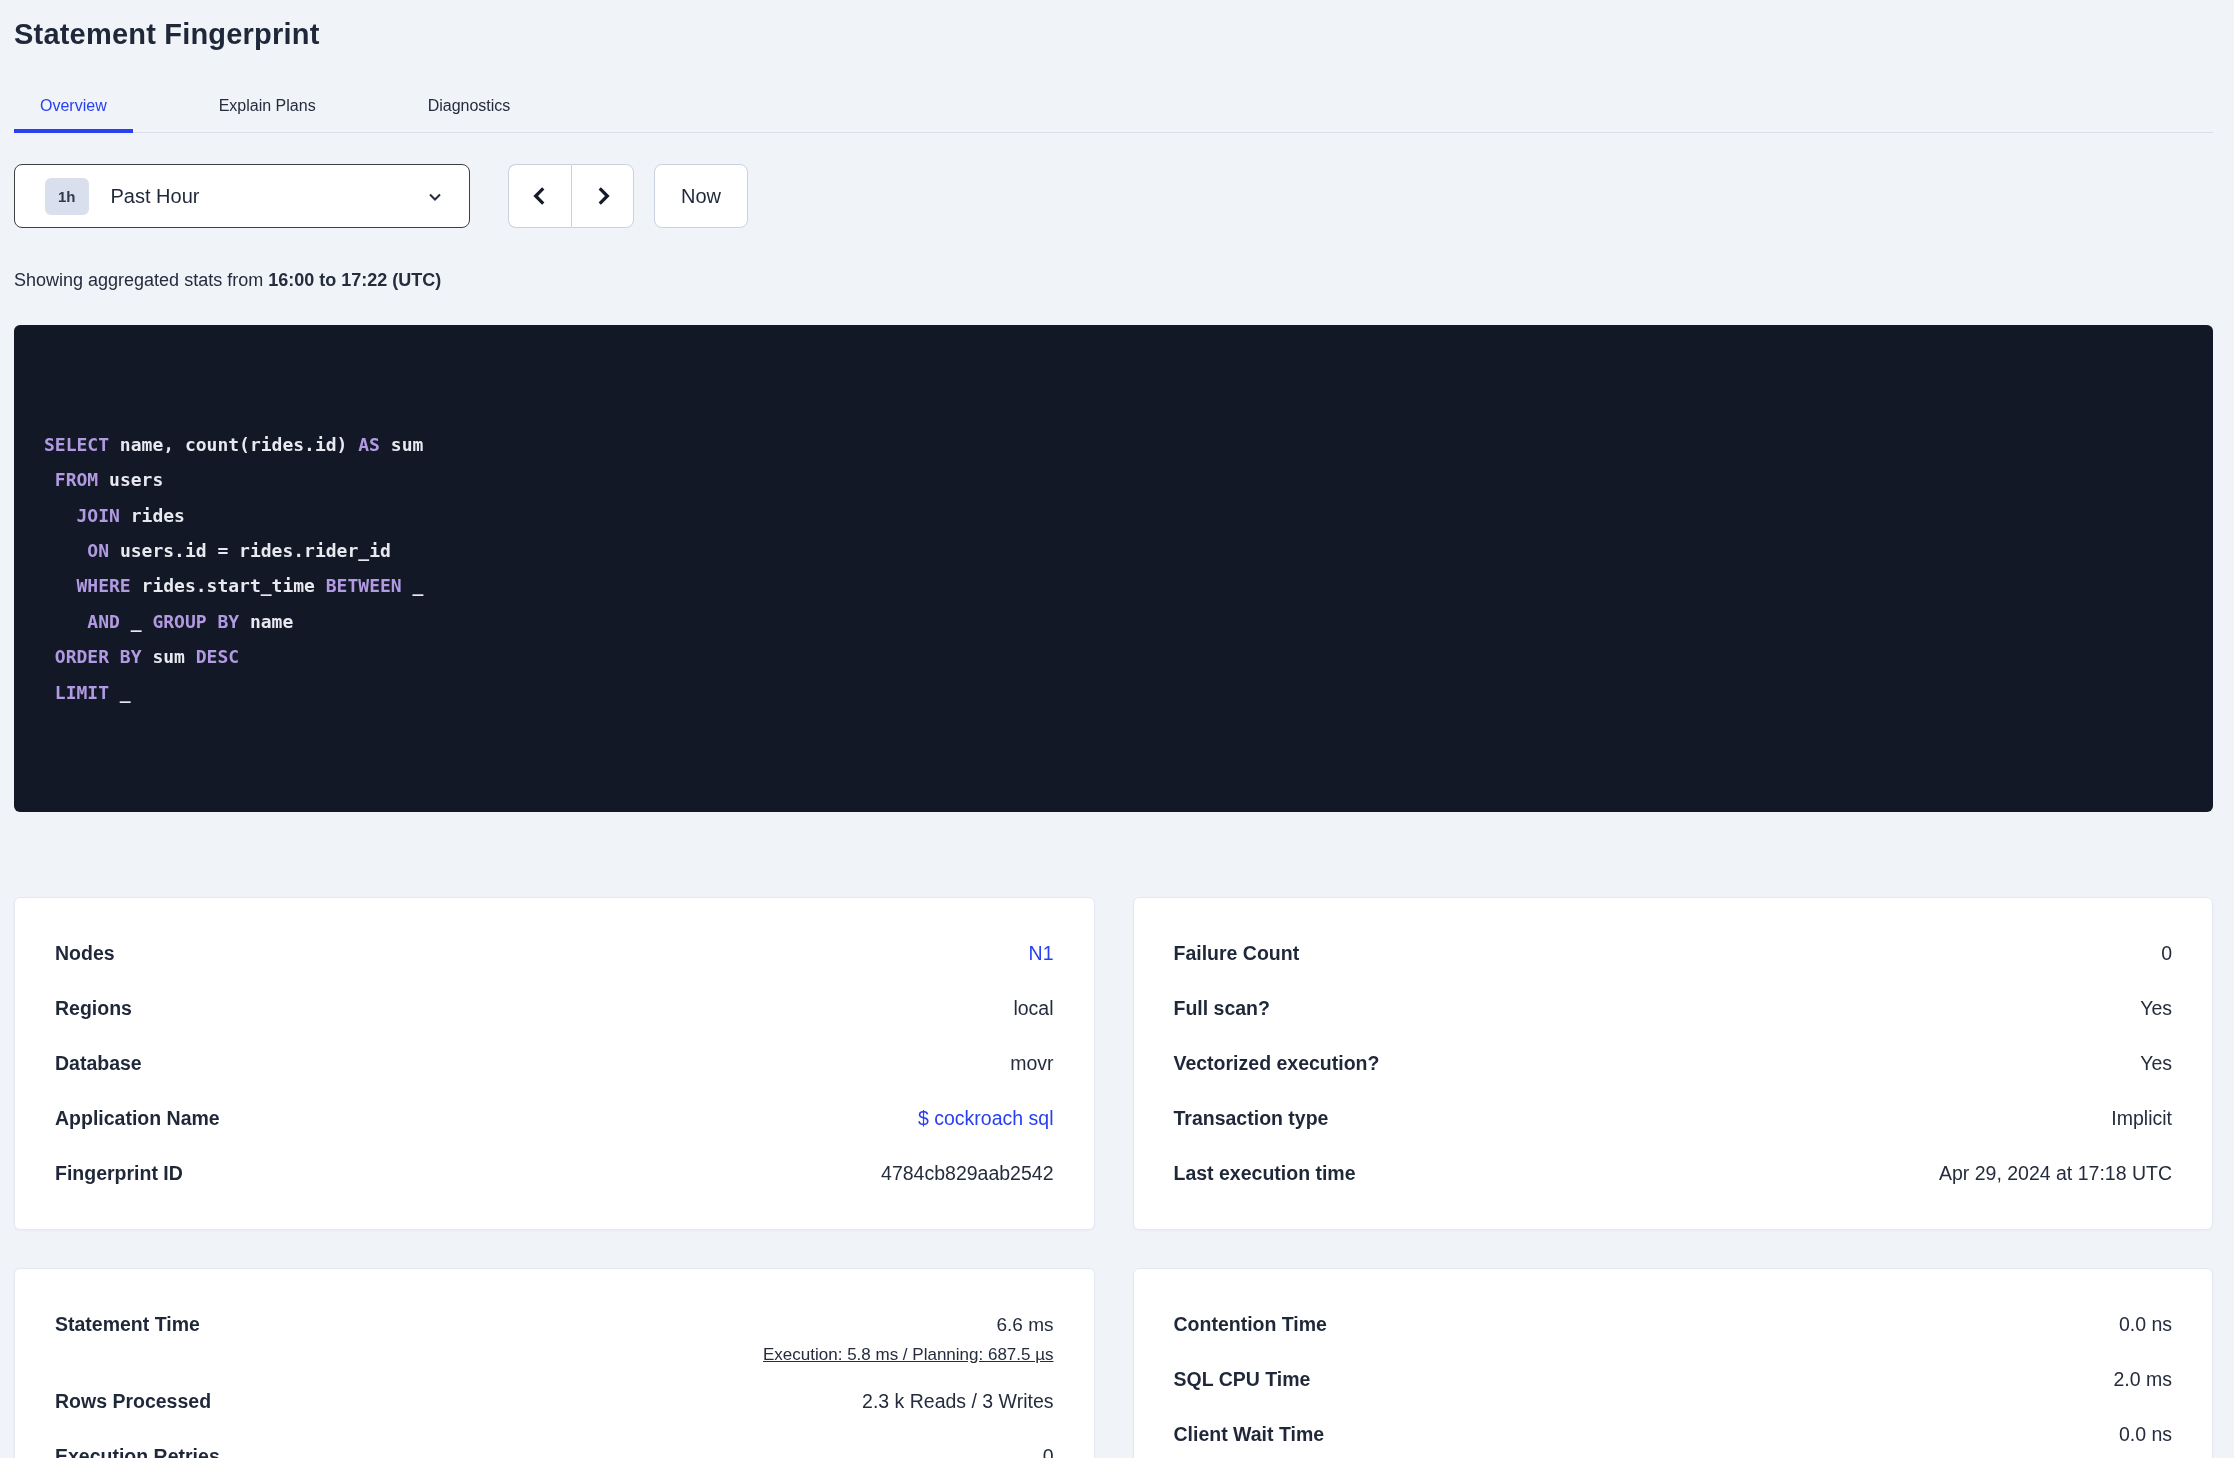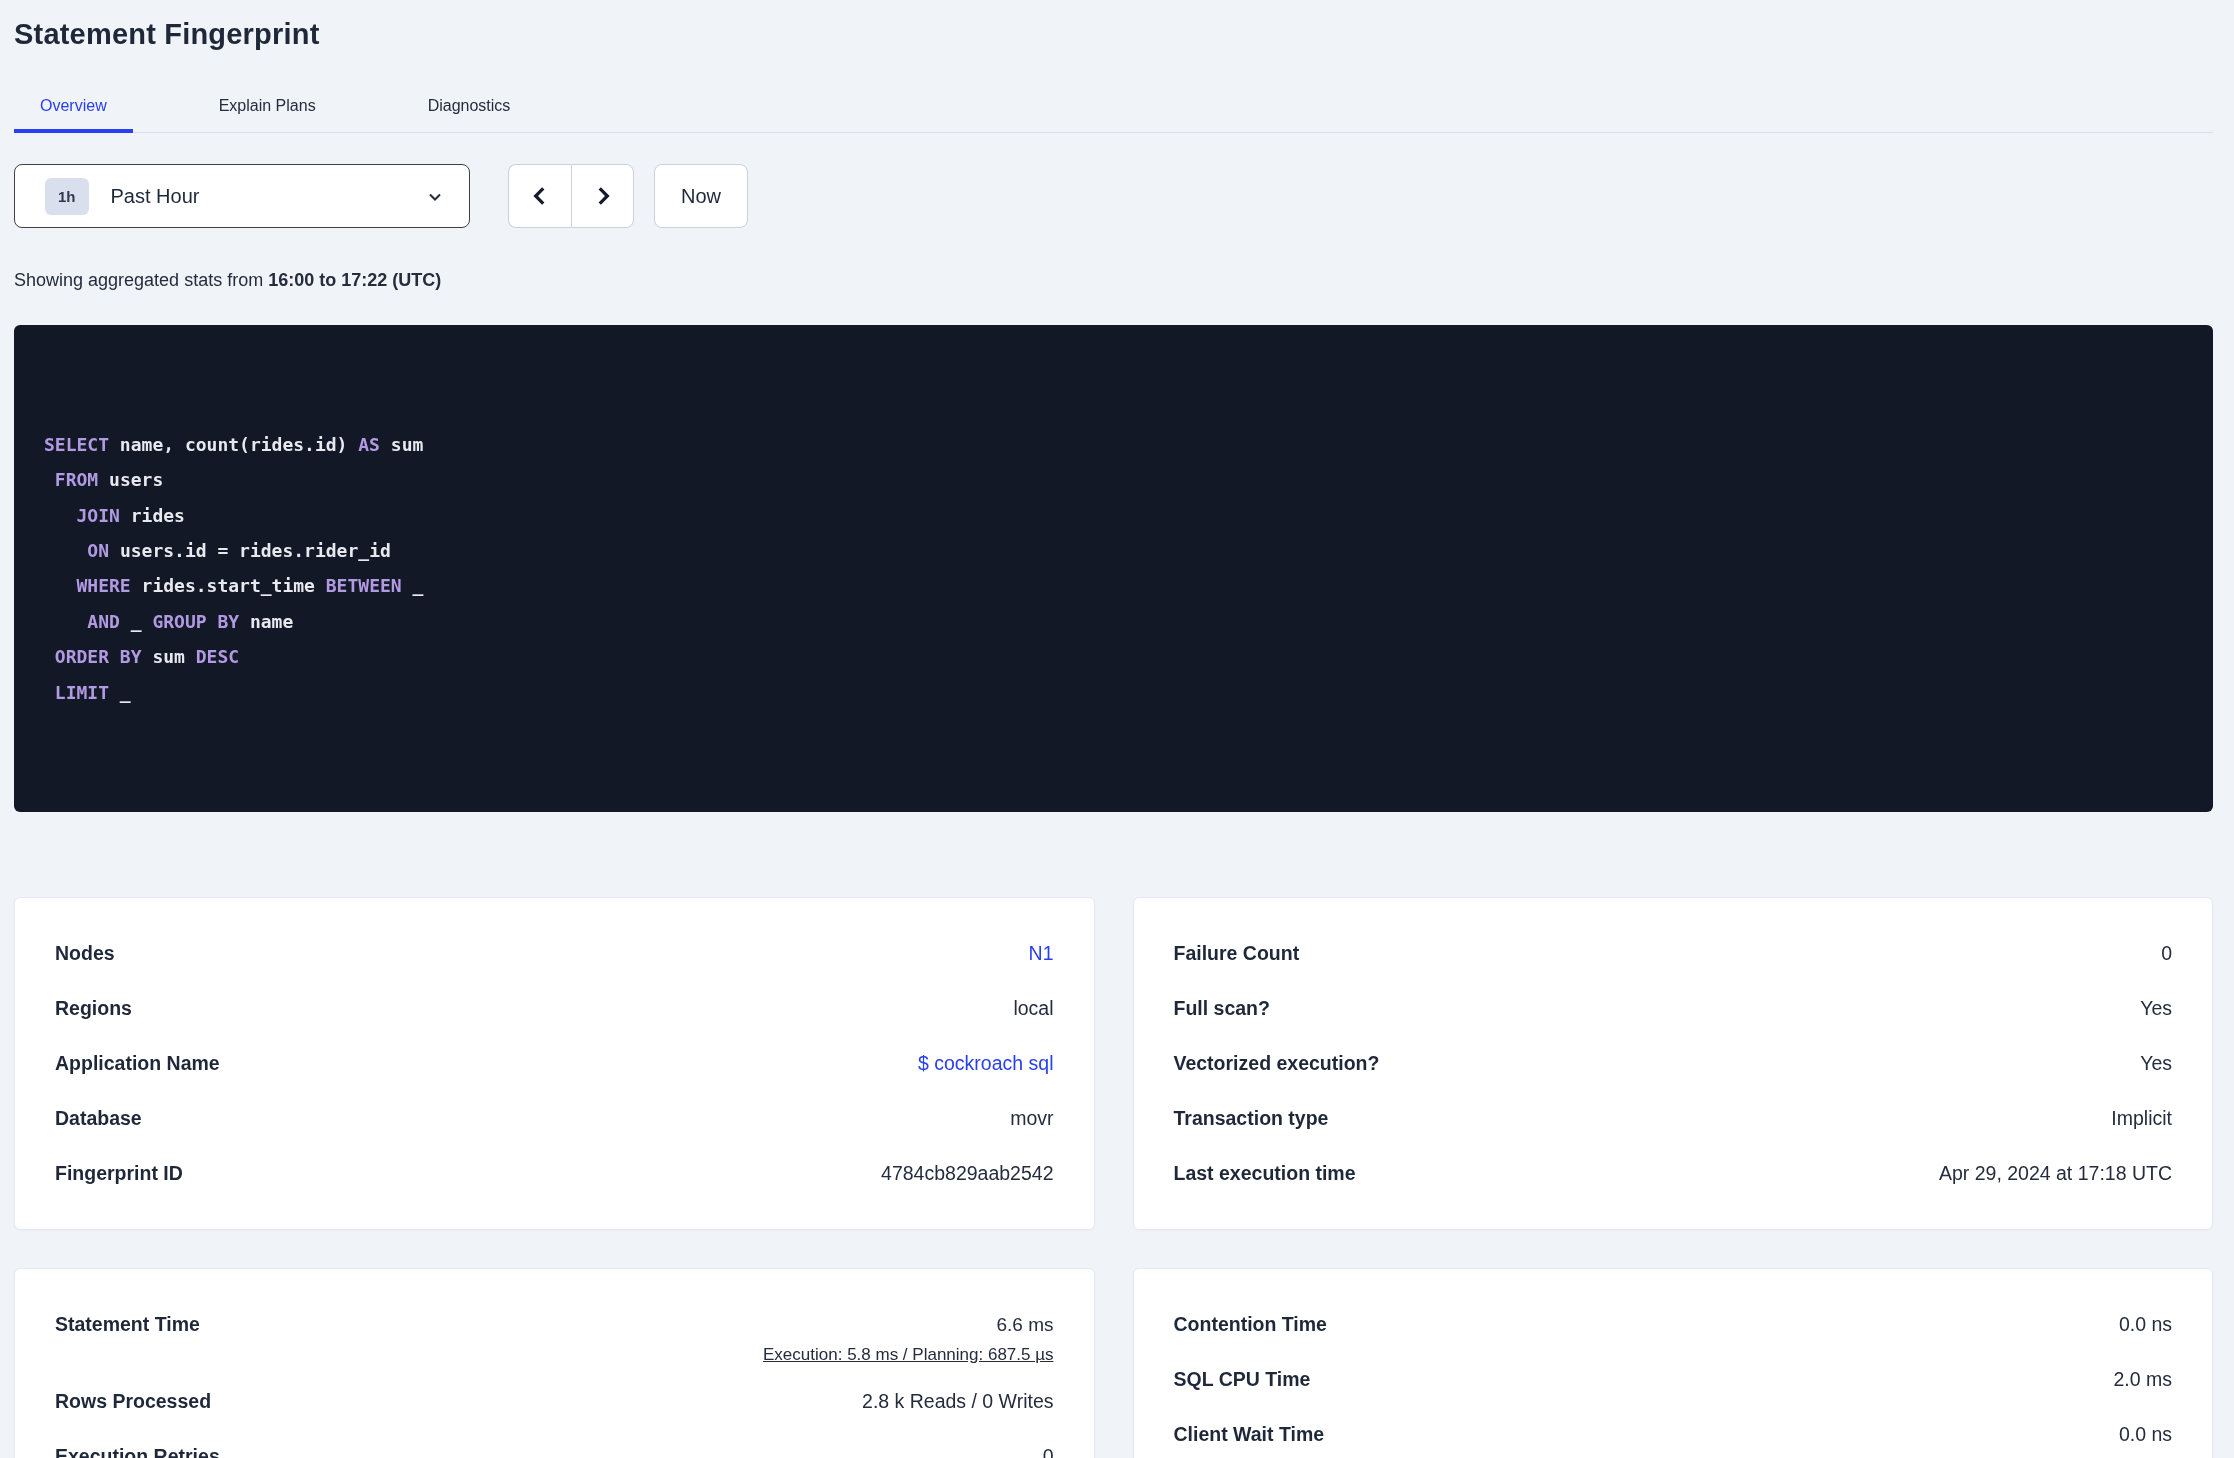--- a/index.html
+++ b/index.html
@@ -184,26 +184,26 @@
     <div class="card">
       <div class="row">
         <span class="label">Nodes</span>
         <span class="value link">N1</span>
       </div>
       <div class="row">
         <span class="label">Regions</span>
         <span class="value">local</span>
       </div>
       <div class="row">
+        <span class="label">Database</span>
+        <span class="value">movr</span>
+      </div>
+      <div class="row">
         <span class="label">Application Name</span>
         <span class="value link">$ cockroach sql</span>
-      </div>
-      <div class="row">
-        <span class="label">Database</span>
-        <span class="value">movr</span>
       </div>
       <div class="row">
         <span class="label">Fingerprint ID</span>
         <span class="value">4784cb829aab2542</span>
       </div>
     </div>
 
     <div class="card">
       <div class="row">
         <span class="label">Failure Count</span>
@@ -230,21 +230,21 @@
     <div class="card">
       <div class="row with-sub">
         <span class="label">Statement Time</span>
         <span class="value-stack">
           <span class="main value" style="display:block;">6.6 ms</span>
           <span class="sub" style="display:block;">Execution: 5.8 ms / Planning: 687.5 µs</span>
         </span>
       </div>
       <div class="row">
         <span class="label">Rows Processed</span>
-        <span class="value">2.8 k Reads / 0 Writes</span>
+        <span class="value">2.3 k Reads / 3 Writes</span>
       </div>
       <div class="row">
         <span class="label">Execution Retries</span>
         <span class="value">0</span>
       </div>
 
     </div>
 
     <div class="card">
       <div class="row">

